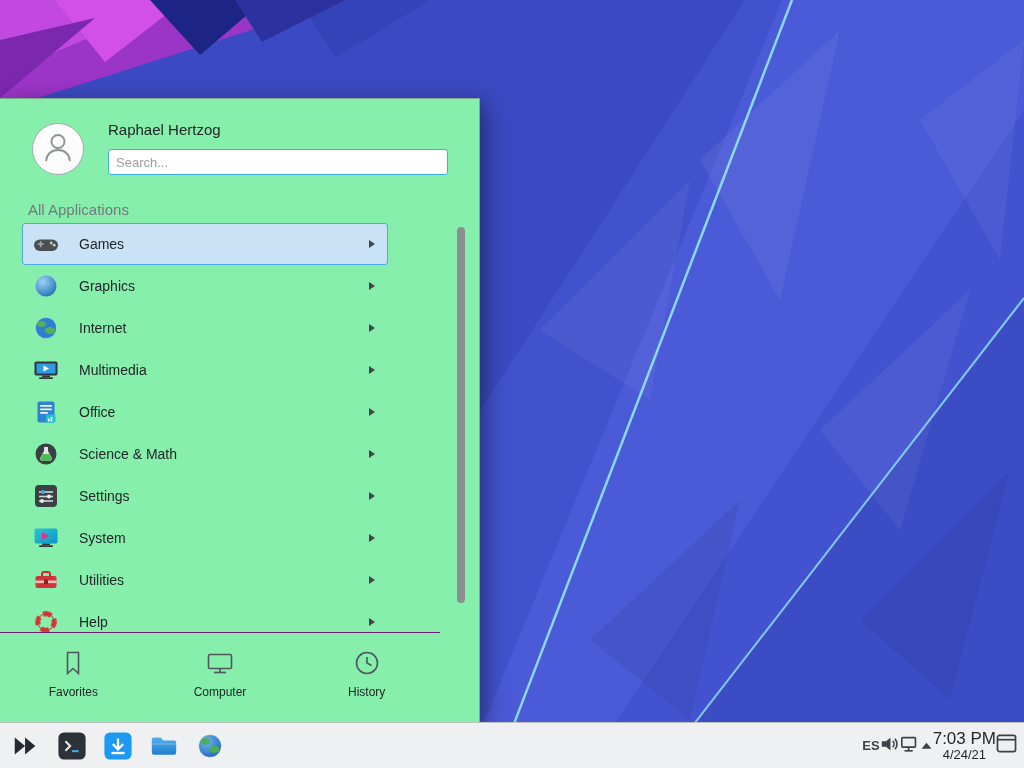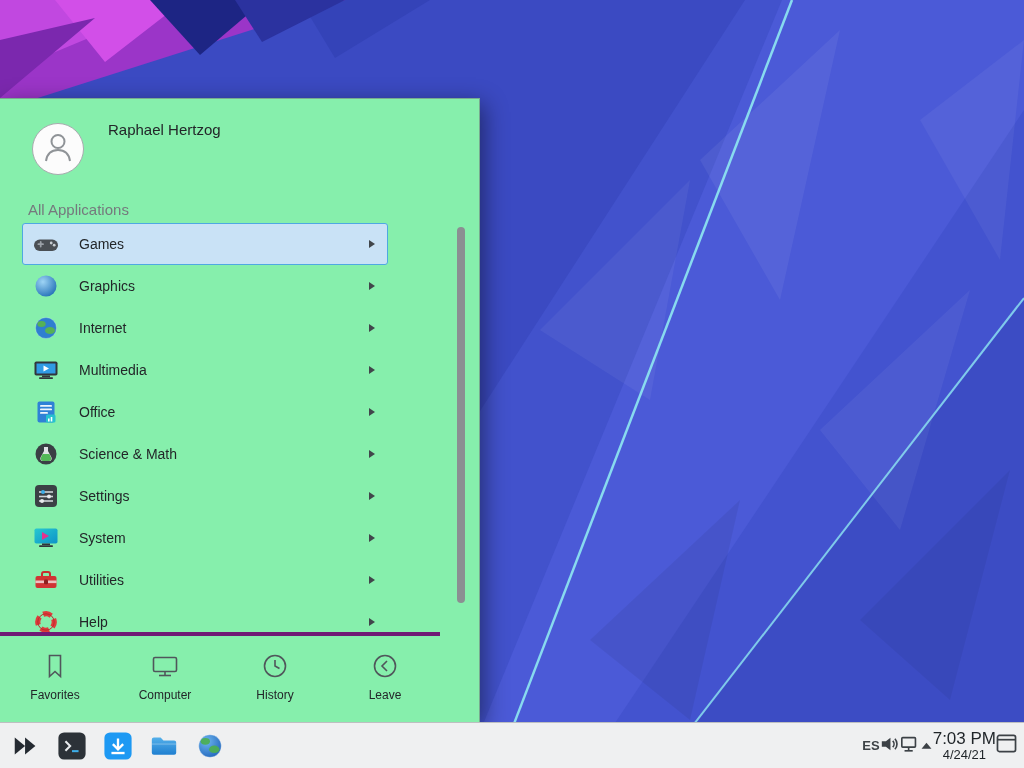--- a/index.html
+++ b/index.html
@@ -37,21 +37,21 @@
   .cat-icon svg { width:26px; height:26px; display:block; }
   .cat-label { margin-left:20px; font-size:14px; color:#232629; }
   .cat-arrow {
     margin-left:auto; margin-right:12px; width:0; height:0;
     border-left:6px solid #41464b; border-top:4.5px solid transparent; border-bottom:4.5px solid transparent;
   }
   .scrollbar { position:absolute; right:14px; top:128px; width:8px; height:376px; border-radius:4px; background:#8b8f92; }
 
   .tabbar {
     position:absolute; left:0; bottom:0; width:440px; height:90px;
-    border-top:4px solid #701a75; display:flex;justify-content:space-between;
+    border-top:1px solid #701a75; display:flex;justify-content:space-between;
   }
   .tab { position:relative; flex:1; display:flex; flex-direction:column; align-items:center;
          justify-content:flex-start; padding-top:15px; gap:7px; cursor:default; background:none; border:none; }
   .tab.active::before { content:""; position:absolute; top:-1px; left:6px; right:6px; height:3px; background:#3daee9; }
   .tab-icon svg { width:30px; height:30px; display:block; }
   .tab-label { font-size:12px; color:#232629; font-family:"Liberation Sans", sans-serif; }
 
   
   .taskbar {
     position:absolute; left:0; bottom:0; width:1024px; height:46px;
@@ -99,20 +99,21 @@
 
     <div class="avatar">
       <span>
         <svg width="40" height="40" viewBox="0 0 40 40">
           <circle cx="20" cy="14.5" r="6.5" fill="none" stroke="#8f9397" stroke-width="2"></circle>
           <path d="M8 34 c1.2-8 6-11 12-11 s10.8 3 12 11" fill="none" stroke="#8f9397" stroke-width="2"></path>
         </svg>
       </span>
     </div>
     <div class="user-name">Raphael Hertzog</div>
+    <input class="search-input" type="text" placeholder="Search..." style="">
 
     <div class="section-label">All Applications</div>
 
     <div class="category-list">
 
       <div class="cat-row selected">
         <span class="cat-icon">
           <svg viewBox="0 0 26 26">
               <rect x="1" y="8.5" width="24" height="11.5" rx="5.7" fill="#4a4f54"></rect>
             <rect x="4.5" y="12.3" width="6.4" height="1.8" rx="0.9" fill="#9aa0a6"></rect>
@@ -285,29 +286,20 @@
       <button class="tab">
         <span class="tab-icon">
           <svg viewBox="0 0 30 30" fill="none" stroke="#50565b" stroke-width="1.6">
             <circle cx="15" cy="15" r="10.5"></circle>
               <polyline points="15,9 15,15 19.5,17.5"></polyline>
             </svg>
         </span>
         <span class="tab-label">History</span>
       </button>
 
-      <button class="tab">
-        <span class="tab-icon">
-          <svg viewBox="0 0 30 30" fill="none" stroke="#50565b" stroke-width="1.6">
-            <circle cx="15" cy="15" r="10.5"></circle>
-              <polyline points="17,10 12,15 17,20"></polyline>
-            </svg>
-        </span>
-        <span class="tab-label">Leave</span>
-      </button>
 
     </div>
   </div>
 
   <div class="taskbar">
     <div class="task-left">
 
       <button class="task-btn">
         <span>
           <svg viewBox="0 0 32 32" width="30" height="30">

